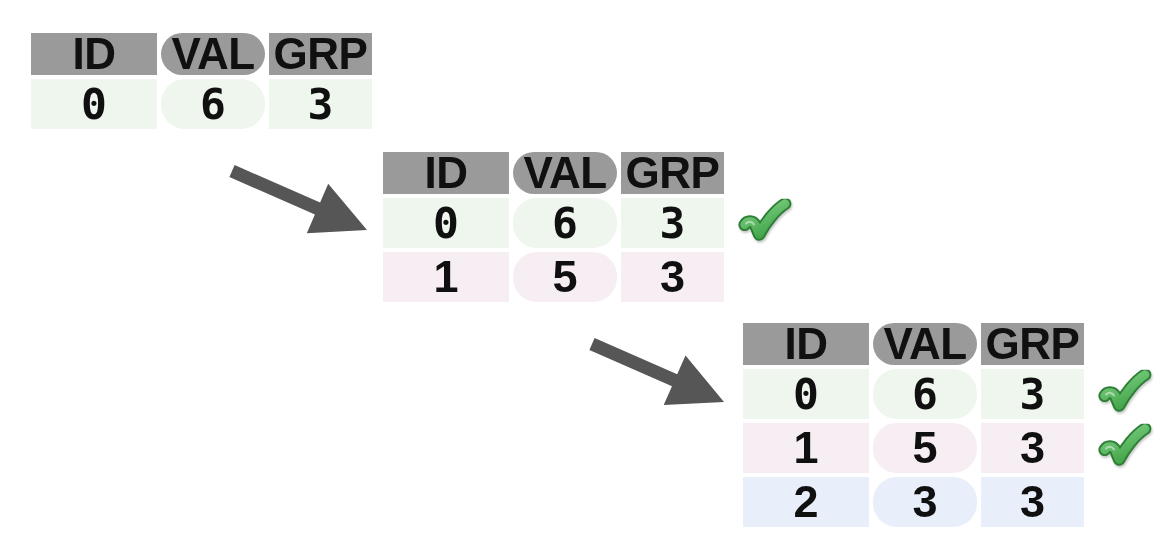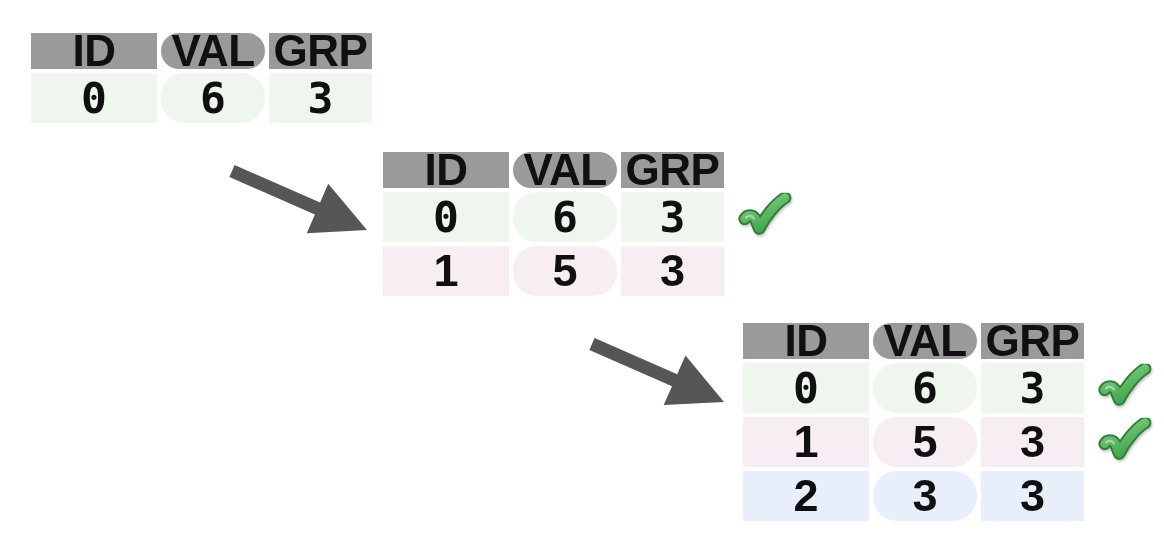--- a/index.html
+++ b/index.html
@@ -24,21 +24,21 @@
     display: flex;
     align-items: center;
     justify-content: center;
     color: #101010;
     box-sizing: border-box;
   }
   .c0 { width: 126px; }
   .c1 { width: 104px; border-radius: 24px; }
   .c2 { width: 103px; }
   .th {
-    height: 36px;
+    height: 42px;
     background: #9a9a9a;
     font: 700 44px "Liberation Sans", sans-serif;
     letter-spacing: -0.5px;
   }
   .data-row .cell { height: 50px; }
   .mono { font: 700 43px "DejaVu Sans Mono", monospace; }
   .sans { font: 700 45px "Liberation Sans", sans-serif; }
   .tint-green .cell { background: #eef6ee; }
   .tint-pink  .cell { background: #f7eef3; }
   .tint-blue  .cell { background: #e8eefa; }

